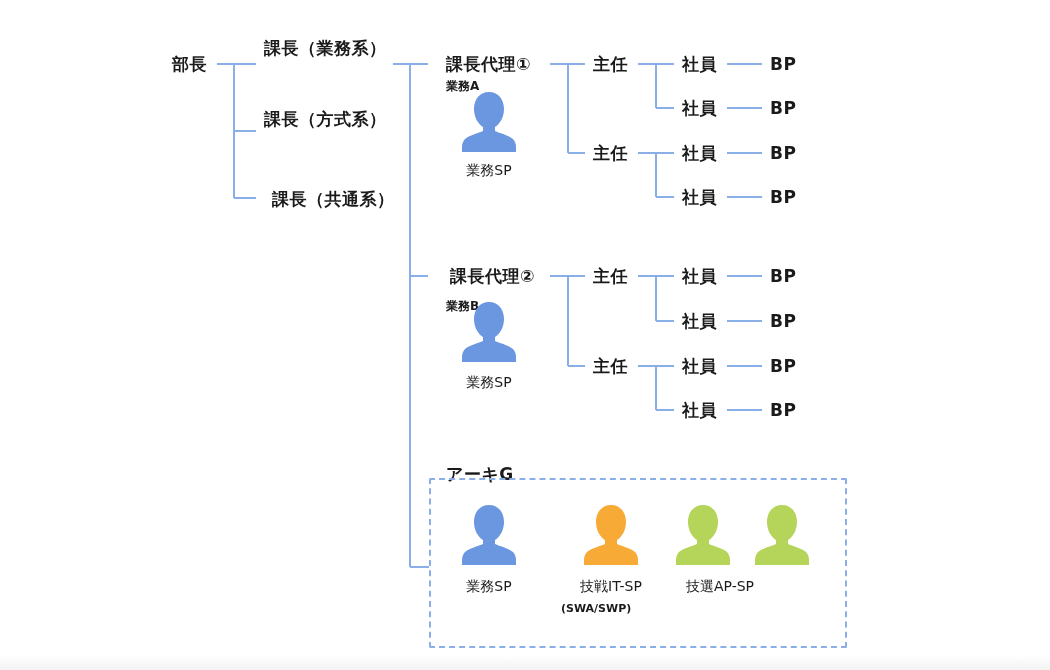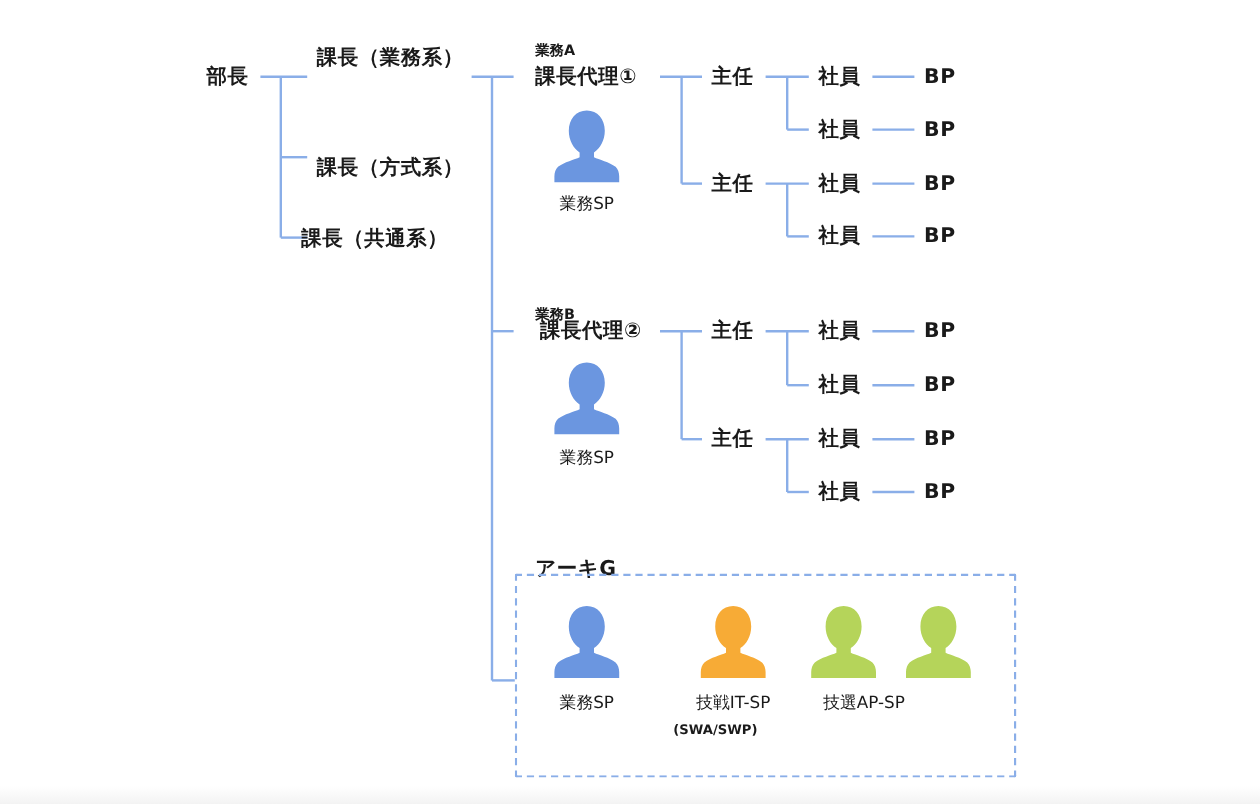--- a/index.html
+++ b/index.html
@@ -8,21 +8,21 @@
     background: linear-gradient(#ffffff 0, #ffffff 655px, #f3f3f3 670px);
     font-family: "DejaVu Sans", "Liberation Sans", sans-serif;
     color: #1a1a1a; position: relative;
   }
   .stage { position: absolute; left: 0; top: 0; width: 1050px; height: 670px; }
   svg.lines { position: absolute; left: 0; top: 0; }
   .lbl {
     position: absolute; font-size: 17px; font-weight: bold; white-space: nowrap;
     line-height: 20px; letter-spacing: 0.5px;
   }
-  .small { position: absolute; font-size: 12px; font-weight: bold; white-space: nowrap; line-height: 14px; }
+  .small { position: absolute; font-size: 12px; font-weight: bold; white-space: nowrap; line-height: 14px; margin-top: 44px; }
   .cap { position: absolute; font-size: 14px; font-weight: normal; white-space: nowrap; text-align: center; line-height: 16px; }
   .sub { position: absolute; font-size: 11px; font-weight: bold; white-space: nowrap; text-align: left; line-height: 14px; }
   .person { position: absolute; width: 56px; height: 62px; }
   .arch-box {
     position: absolute; left: 429px; top: 478px; width: 418px; height: 170px;
     border: 2px dashed #8aaee8; box-sizing: border-box; border-radius: 2px;
   }
 </style>
 </head>
 <body>
@@ -63,22 +63,22 @@
         <line x1="727" y1="276" x2="762" y2="276"></line>
         <line x1="727" y1="321" x2="762" y2="321"></line>
         <line x1="727" y1="366" x2="762" y2="366"></line>
         <line x1="727" y1="410" x2="762" y2="410"></line>
       </g>
   </svg>
 
   <div class="lbl" style="left:172px;top:54px">部長</div>
 
   <div class="lbl" style="left:264px;top:38px">課長（業務系）</div>
-  <div class="lbl" style="left:264px;top:130px">課長（方式系）</div>
-  <div class="lbl" style="left:251px;top:189px">課長（共通系）</div>
+  <div class="lbl" style="left:264px;top:109px">課長（方式系）</div>
+  <div class="lbl" style="left:272px;top:189px">課長（共通系）</div>
 
   <div class="small" style="left:446px;top:35px">業務A</div>
   <div class="lbl" style="left:446px;top:54px">課長代理①</div>
   <svg class="person" style="left:461px;top:90px" viewBox="0 0 56 62">
     <path class="pfill-blue" d="M28 2c-9 0-15 7-15 17 0 8 4 15 9 18v4c-4 2-13 4-18 8-2 2-3 5-3 8v5h54v-5c0-3-1-6-3-8-5-4-14-6-18-8v-4c5-3 9-10 9-18 0-10-6-17-15-17z" fill="#6b96e0"></path>
   </svg>
   <div class="cap" style="left:449px;top:162px;width:80px">業務SP</div>
 
   <div class="small" style="left:446px;top:255px">業務B</div>
   <div class="lbl" style="left:450px;top:266px">課長代理②</div>

